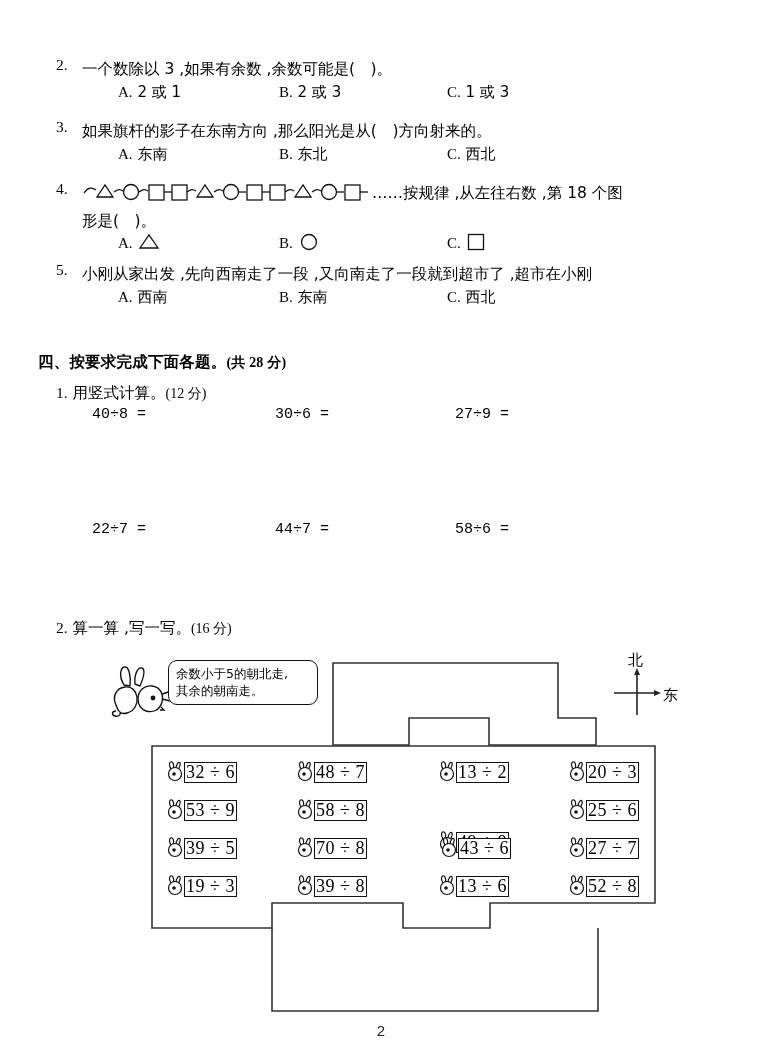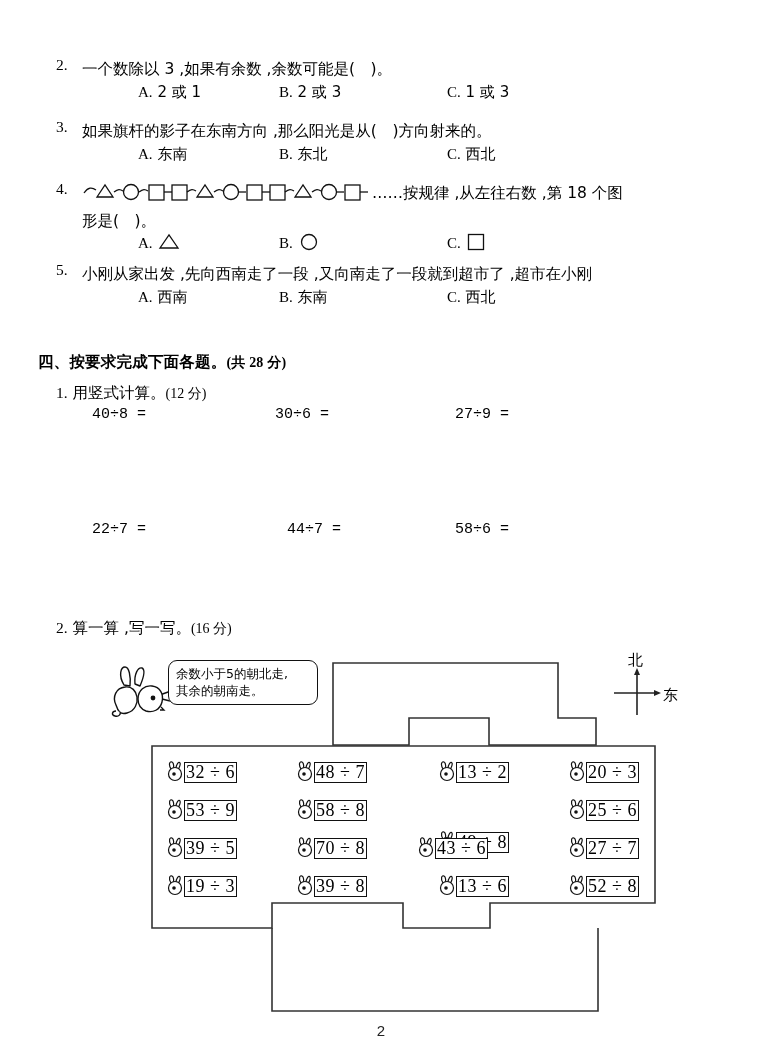--- a/index.html
+++ b/index.html
@@ -26,21 +26,21 @@
   }
   .qbody{display:inline-block;width:calc(100% - 30px);vertical-align:top;}
   .zh{font-family:"DejaVu Sans","Liberation Sans",sans-serif;font-size:15px;}
 
   .opts{position:relative;height:25px;margin-top:1px;}
   .opt{
     position:absolute;top:0;white-space:nowrap;
     font-size:15px;font-family:"DejaVu Sans","Liberation Sans",sans-serif;
   }
   .opt .ltr{font-family:"Liberation Serif",serif;font-size:15px;}
-  .oA{left:36px;margin-left:20px;} .oB{left:197px;} .oC{left:365px;}
+  .oA{left:36px;} .oB{left:197px;} .oC{left:365px;}
 
   
   .section-head{
     position:absolute;left:38px;top:352px;
     font-size:15.5px;font-weight:bold;
     font-family:"DejaVu Sans","Liberation Sans",sans-serif;
     letter-spacing:.2px;
   }
   .section-head .pts{font-weight:bold;font-family:"Liberation Serif",serif;font-size:14px;}
 
@@ -196,21 +196,21 @@
   <div class="sub-head" style="top:383px;">
     <span class="idx">1.</span>
     <span>用竖式计算。</span><span class="pts">(12 分)</span>
   </div>
 
   <div class="calc" style="left:92px;top:406px;">40÷8 =</div>
   <div class="calc" style="left:275px;top:406px;">30÷6 =</div>
   <div class="calc" style="left:455px;top:406px;">27÷9 =</div>
 
   <div class="calc" style="left:92px;top:521px;">22÷7 =</div>
-  <div class="calc" style="left:275px;top:521px;margin-left:12px;">44÷7 =</div>
+  <div class="calc" style="left:275px;top:521px;">44÷7 =</div>
   <div class="calc" style="left:455px;top:521px;">58÷6 =</div>
 
   <div class="sub-head" style="top:618px;">
     <span class="idx">2.</span>
     <span>算一算 ,写一写。</span><span class="pts">(16 分)</span>
   </div>
 
   <svg class="diagram" viewBox="0 0 762 1063">
     <g fill="none" stroke="#333" stroke-width="1.6">
 
@@ -359,21 +359,21 @@
     <svg class="rab" viewBox="0 0 20 22">
         <g fill="#fff" stroke="#111" stroke-width="1.2">
           <path d="M6,9 C3,4 5,1 7,2 C9,3 9,7 8,10 Z"></path>
           <path d="M11,9 C11,4 14,1 15,3 C16,5 14,8 13,10 Z"></path>
           <circle cx="10" cy="14" r="6.5"></circle>
         </g>
         <circle cx="9" cy="14" r="1.8" fill="#111"></circle>
       </svg>
     <div class="bx">49 ÷ 8</div>
   </div>
-  <div class="cell" style="left:416px;top:838px;">
+  <div class="cell" style="left:439px;top:838px;">
     <svg class="rab" viewBox="0 0 20 22">
         <g fill="#fff" stroke="#111" stroke-width="1.2">
           <path d="M6,9 C3,4 5,1 7,2 C9,3 9,7 8,10 Z"></path>
           <path d="M11,9 C11,4 14,1 15,3 C16,5 14,8 13,10 Z"></path>
           <circle cx="10" cy="14" r="6.5"></circle>
         </g>
         <circle cx="9" cy="14" r="1.8" fill="#111"></circle>
       </svg>
     <div class="bx">43 ÷ 6</div>
   </div>

